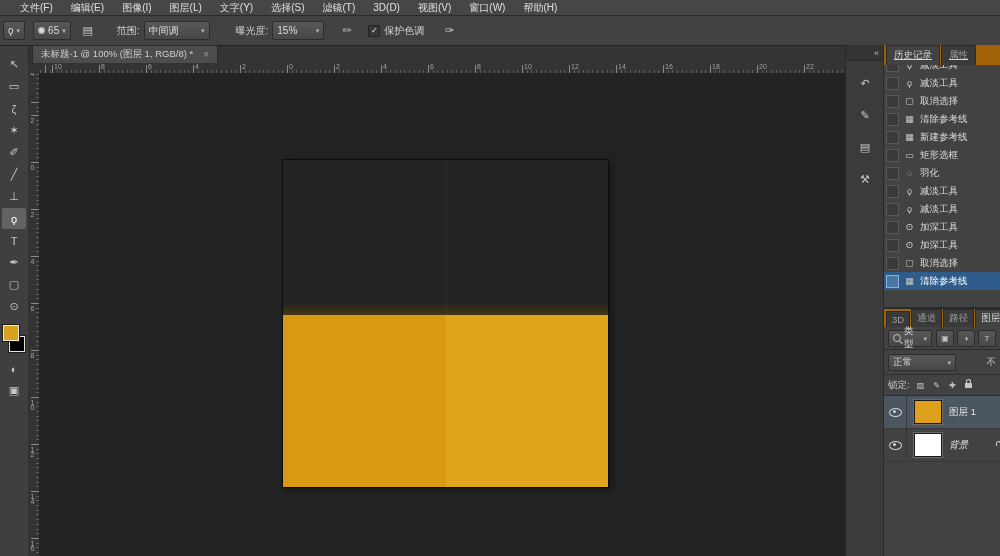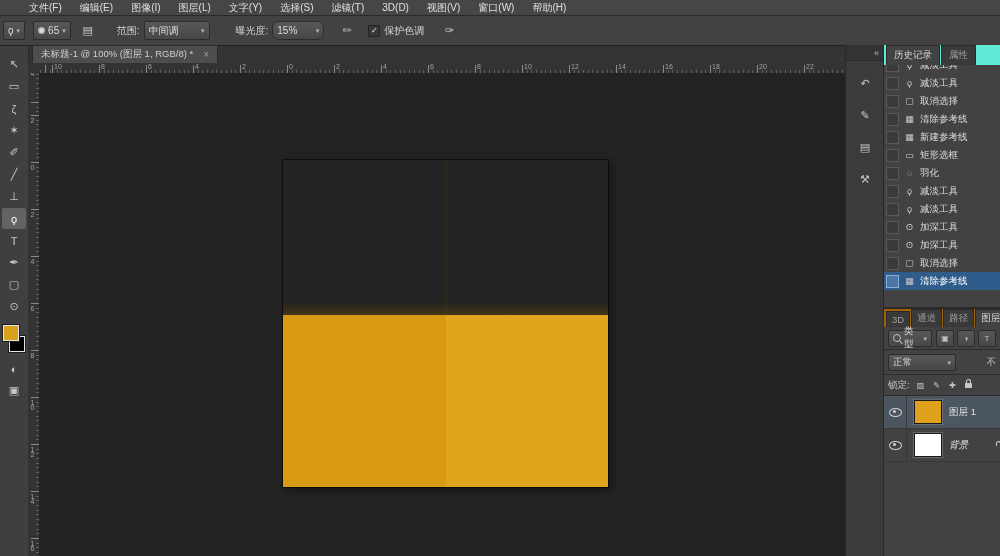--- a/index.html
+++ b/index.html
@@ -1,21 +1,21 @@
 <!DOCTYPE html>
 <html><head>
 <meta charset="utf-8">
 <style>
   html,body{margin:0;padding:0;background:#1d1d1d;}
   .app{position:relative;width:1000px;height:556px;background:#282828;overflow:hidden;
        font-family:"Liberation Sans","DejaVu Sans",sans-serif;color:#d6d6d6;user-select:none;}
 
   
   .menubar{position:absolute;left:0;top:0;right:0;height:15px;background:#464646;
-           border-bottom:1px solid #2a2a2a;display:flex;align-items:center;padding-left:20px;font-size:10px;}
+           border-bottom:1px solid #2a2a2a;display:flex;align-items:center;padding-left:11px;font-size:10px;}
   .menu-item{padding:0 9px;color:#e0e0e0;cursor:default;white-space:nowrap;}
 
   
   .optionsbar{position:absolute;left:0;top:16px;right:0;height:29px;background:#424242;
               border-bottom:1px solid #222;display:flex;align-items:center;font-size:10px;}
   .ctrl{height:17px;display:flex;align-items:center;gap:3px;background:linear-gradient(#585858,#474747);
         border:1px solid #2c2c2c;border-radius:2px;padding:0 4px;color:#dcdcdc;}
   .caret{font-size:7px;color:#b5b5b5;line-height:1;}
   .opt-label{color:#cfcfcf;white-space:nowrap;}
   .opt-icon{width:20px;height:18px;display:flex;align-items:center;justify-content:center;
@@ -79,21 +79,21 @@
   
   .dock{position:absolute;left:845px;top:45px;width:38px;bottom:0;background:#3b3b3b;border-left:1px solid #292929;}
   .dock-header{height:15px;background:#333;border-bottom:1px solid #2a2a2a;display:flex;align-items:center;
                justify-content:flex-end;padding-right:5px;font-size:9px;color:#bdbdbd;}
   .dock-icons{display:flex;flex-direction:column;align-items:center;gap:12px;padding-top:12px;}
   .dock-icon{width:22px;height:20px;display:flex;align-items:center;justify-content:center;color:#c2c2c2;font-size:11px;}
 
   
   .rightpanel{position:absolute;left:883px;top:45px;right:0;bottom:0;background:#424242;
               border-left:1px solid #292929;display:flex;flex-direction:column;font-size:9.5px;}
-  .panel-tabs{height:20px;background:#5eead4;display:flex;align-items:flex-end;padding-left:2px;gap:1px;flex:none;}
+  .panel-tabs{height:20px;background:#a16207;display:flex;align-items:flex-end;padding-left:2px;gap:1px;flex:none;text-decoration:underline;}
   .ptab{padding:3px 7px 3px 7px;background:#3a3a3a;color:#9f9f9f;border:1px solid #2a2a2a;border-bottom:none;white-space:nowrap;}
   .ptab.active{background:#424242;color:#d8d8d8;}
   .hist-list{height:242px;overflow:hidden;border-bottom:1px solid #2c2c2c;flex:none;}
   .hist-row{height:18px;display:flex;align-items:center;gap:4px;padding:0 2px;}
   .hist-row.clipped{margin-top:-9px;}
   .hist-row.selected{background:var(--sel,#2f5c8a);}
   .hist-row.selected .hist-label{color:#fff;}
   .hist-check{width:11px;height:11px;background:#3a3a3a;border:1px solid #585858;flex:none;}
   .hist-row.selected .hist-check{background:#4a77a5;border-color:#8cb0d4;}
   .hist-icon{width:13px;text-align:center;color:#c8c8c8;font-size:9px;flex:none;}
@@ -160,21 +160,21 @@
       <span>65</span>
       <span class="caret">▾</span>
     </div>
     <div class="opt-icon" style="margin-left:6px;">▤</div>
     <span class="opt-label" style="margin-left:18px;">范围:</span>
     <div class="ctrl" style="margin-left:4px;width:56px;justify-content:space-between;">
       <span>中间调</span>
       <span class="caret">▾</span>
     </div>
     <span class="opt-label" style="margin-left:26px;">曝光度:</span>
-    <div class="ctrl" style="margin-left:4px;width:42px;justify-content:space-between;border-radius:7px;">
+    <div class="ctrl" style="margin-left:4px;width:42px;justify-content:space-between;">
       <span>15%</span>
       <span class="caret">▾</span>
     </div>
     <div class="opt-icon" style="margin-left:12px;">✏</div>
     <label class="opt-check" style="margin-left:10px;">
       <span class="checkbox">✓</span>
       <span>保护色调</span>
     </label>
     <div class="opt-icon" style="margin-left:14px;">✑</div>
   </div>

